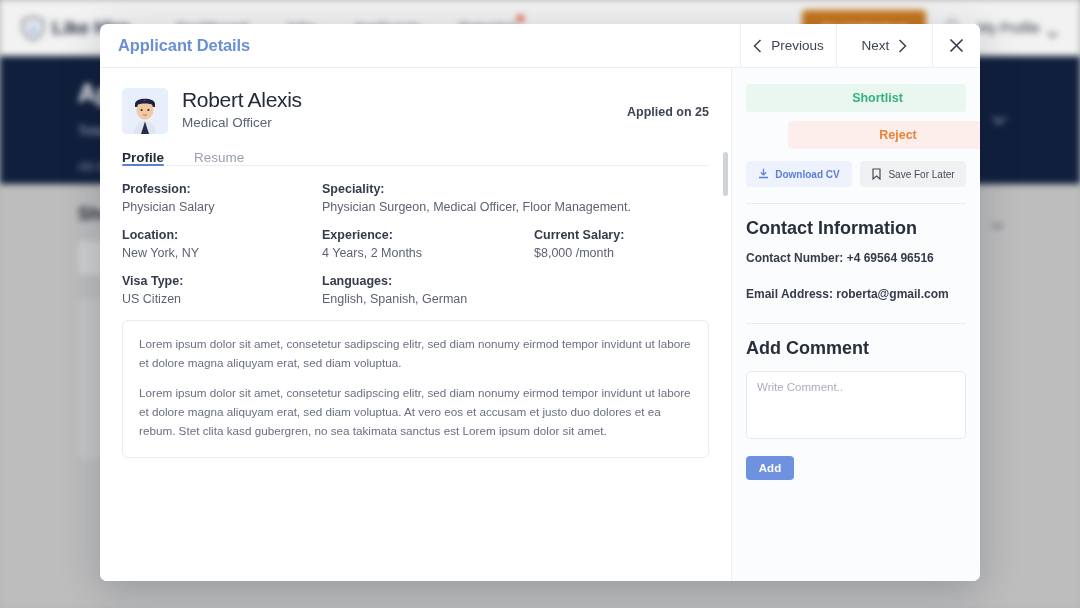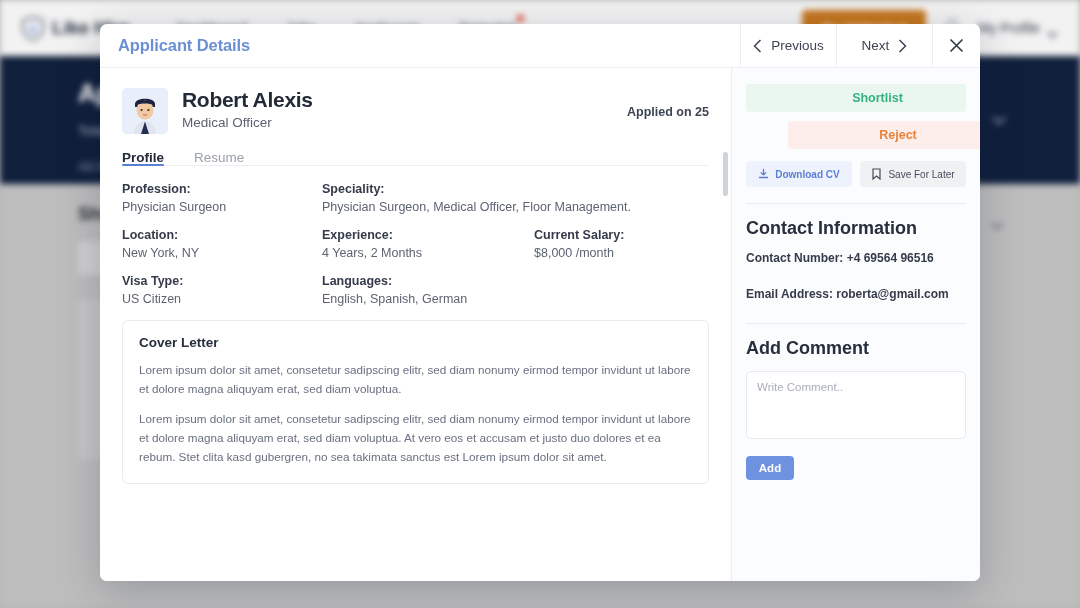--- a/index.html
+++ b/index.html
@@ -134,21 +134,21 @@
   }
   #applicant-head { display: flex; align-items: flex-start; }
   #avatar {
     width: 46px; height: 46px; border-radius: 5px;
     background: #e9eefb; flex: 0 0 46px;
     position: relative; overflow: hidden;
   }
   #avatar svg { position:absolute; inset:0; width: 46px; height: 46px; }
   #name-block { margin-left: 14px; }
   #applicant-name {
-    font-size: 21px; font-weight: 700; color: #232a38; letter-spacing: -0.3px;
+    font-size: 21px; font-weight: 400; color: #232a38; letter-spacing: -0.3px;
   }
   #applicant-role { font-size: 13.5px; color: #5b6272; margin-top: 3px; }
   #applied-on {
     margin-left: auto; font-size: 12.5px; color: #3d4453; font-weight: 600;
     padding-top: 17px; white-space: nowrap;
   }
 
   
   #tabs {
     display: flex; gap: 30px; margin-top: 16px;
@@ -376,21 +376,21 @@
 
         <div id="tabs">
           <div class="tab active">Profile</div>
           <div class="tab">Resume</div>
         </div>
 
         <div id="fields">
           <div class="field-row">
             <div class="field col-a">
               <div class="lbl">Profession:</div>
-              <div class="val">Physician Surgeon</div>
+              <div class="val">Physician Salary</div>
             </div>
             <div class="field col-c">
               <div class="lbl">Speciality:</div>
               <div class="val">Physician Surgeon, Medical Officer, Floor Management.</div>
             </div>
           </div>
 
           <div class="field-row">
             <div class="field col-a">
               <div class="lbl">Location:</div>
@@ -412,21 +412,20 @@
               <div class="val">US Citizen</div>
             </div>
             <div class="field col-c">
               <div class="lbl">Languages:</div>
               <div class="val">English, Spanish, German</div>
             </div>
           </div>
         </div>
 
         <div id="cover-letter">
-          <h3>Cover Letter</h3>
           <p>Lorem ipsum dolor sit amet, consetetur sadipscing elitr, sed diam nonumy eirmod tempor invidunt ut labore et dolore magna aliquyam erat, sed diam voluptua.</p>
           <p>Lorem ipsum dolor sit amet, consetetur sadipscing elitr, sed diam nonumy eirmod tempor invidunt ut labore et dolore magna aliquyam erat, sed diam voluptua. At vero eos et accusam et justo duo dolores et ea rebum. Stet clita kasd gubergren, no sea takimata sanctus est Lorem ipsum dolor sit amet.</p>
         </div>
 
       </div>
 
       <div id="main-track">
         <div id="main-thumb"></div>
       </div>
     </div>

